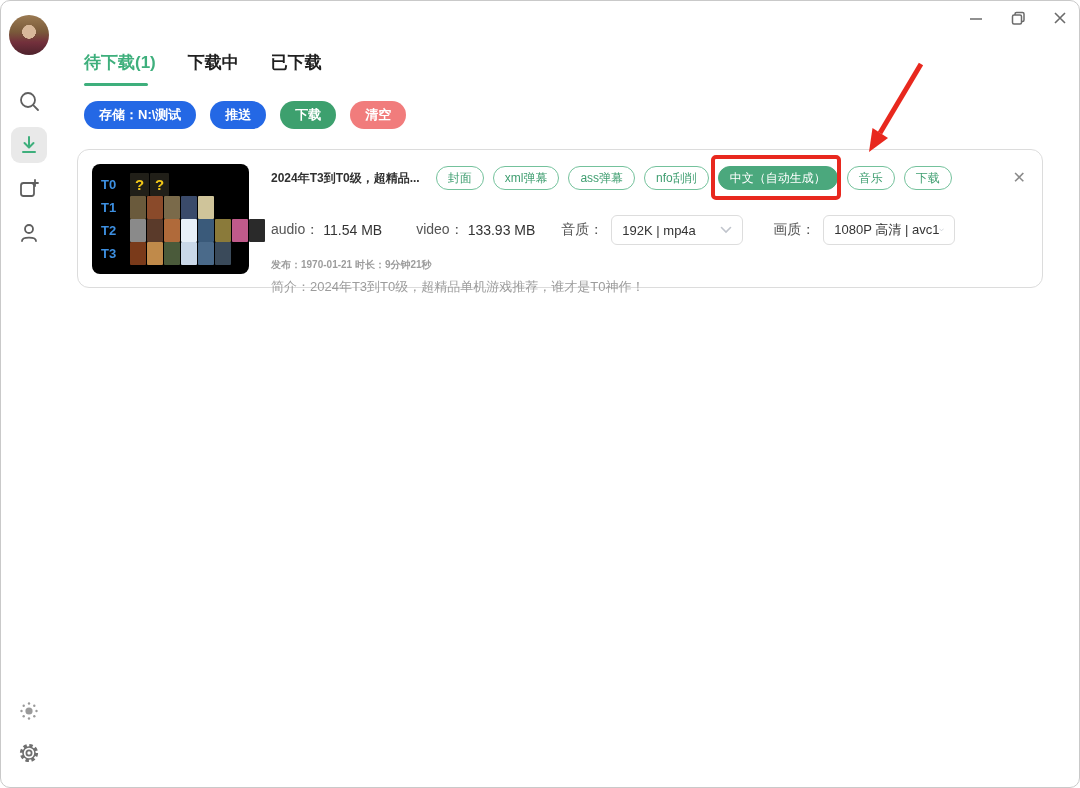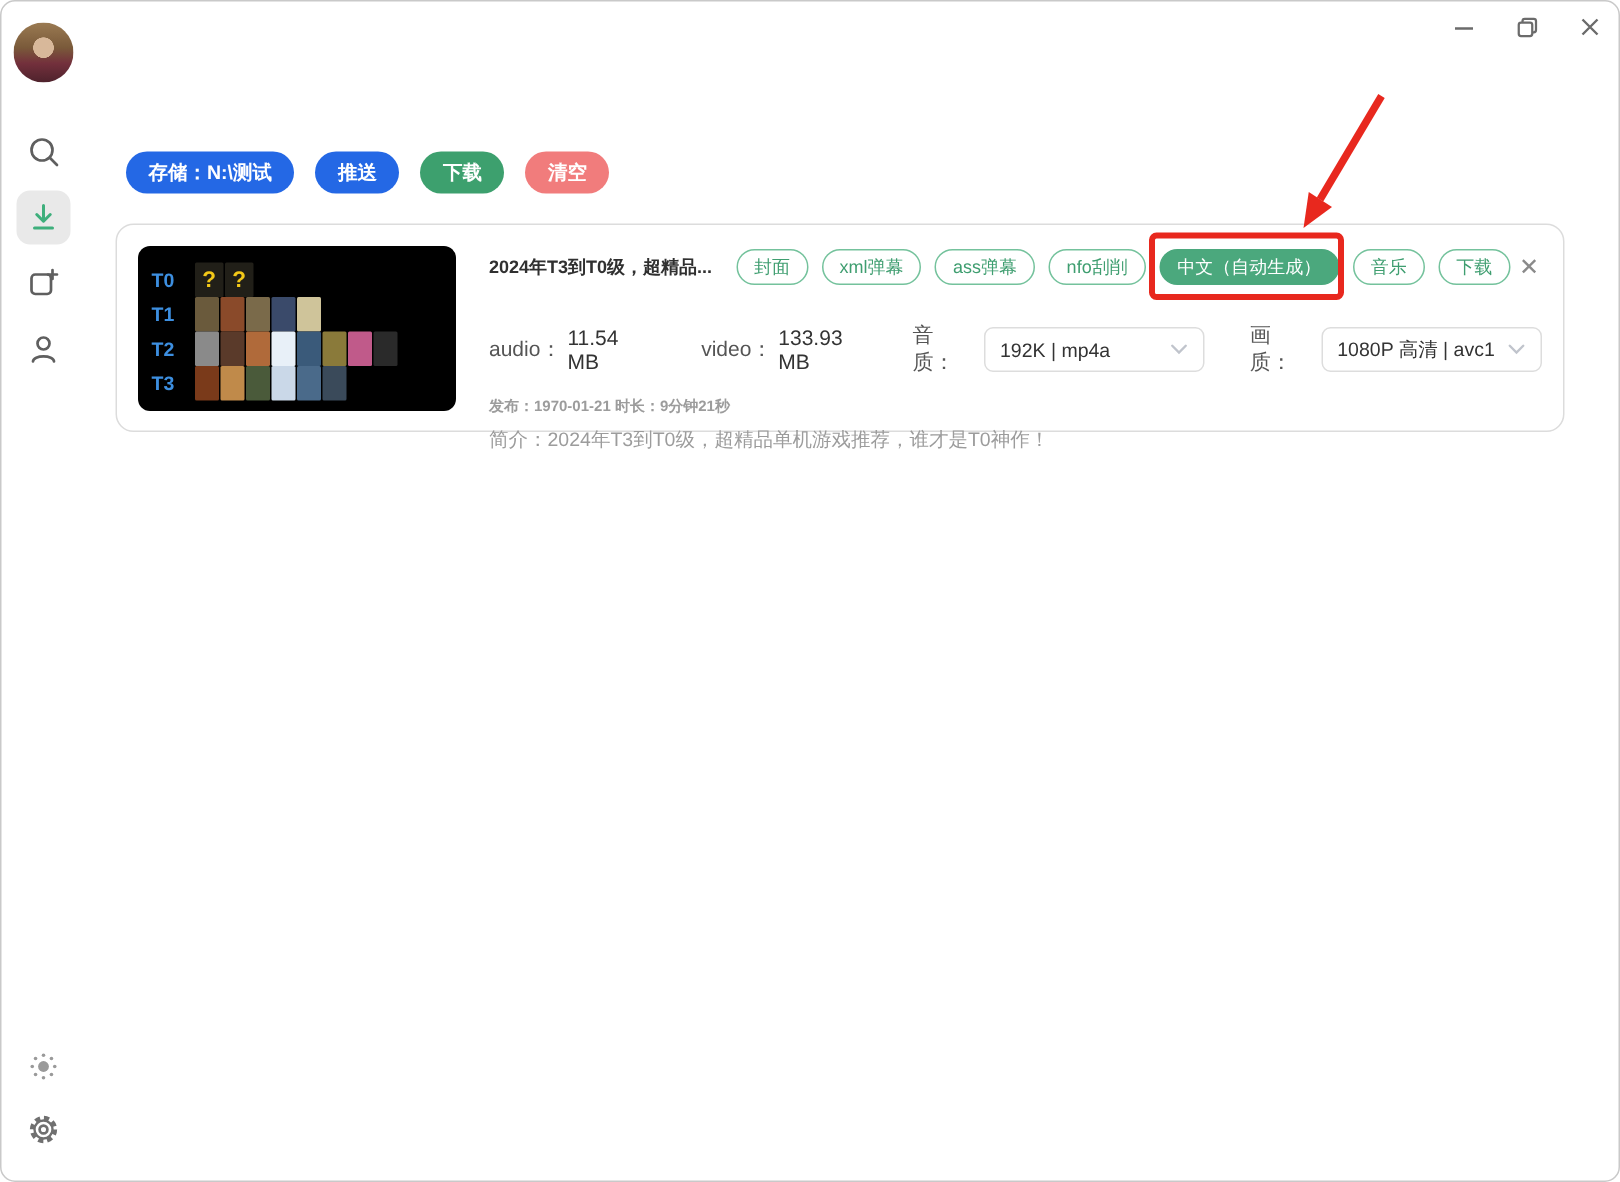--- a/index.html
+++ b/index.html
@@ -34,22 +34,22 @@
   .toolbar { position:absolute; left:83px; top:100px; display:flex; gap:14px; }
   .pill-btn { height:28px; border:none; border-radius:14px; color:#fff; font-size:13px; font-weight:700;
               display:flex; align-items:center; padding:0 15px; cursor:pointer; font-family:inherit; }
   .pill-btn.blue { background:#2468e5; }
   .pill-btn.green { background:#3da06e; }
   .pill-btn.red { background:#f17c7c; }
 
   
   .card { position:absolute; left:76px; top:148px; width:966px; height:139px; border:1px solid #dcdcdc;
           border-radius:12px; background:#fff; display:flex; padding:14px; }
-  .thumb { width:212px; height:110px; background:#000; border-radius:8px; padding:11px 9px; flex-shrink:0;
-           display:flex; flex-direction:column; justify-content:space-between; }
+  .thumb { width:157px; height:110px; background:#000; border-radius:8px; padding:23px 9px; flex-shrink:0;
+           display:flex; flex-direction:column; justify-content:center; }
   .tier-row { display:flex; align-items:center; gap:5px; height:24px; }
   .tier-label { width:24px; color:#3d8fe0; font-weight:700; font-size:13px; flex-shrink:0; }
   .tier-tiles { display:flex; gap:1px; align-items:center; }
   .tile { display:inline-block; width:16px; height:23px; border-radius:1px; }
   .tile-mark { width:19px; color:#f3c818; font-weight:700; font-size:15px; text-align:center; line-height:23px; }
 
   .card-content { flex:1; margin-left:22px; position:relative; }
   .row1 { display:flex; align-items:center; gap:9px; margin-top:2px; }
   .card-title { font-size:12px; font-weight:700; color:#303030; margin-right:7px; white-space:nowrap; }
   .badge { font-size:12px; color:#3f9e70; border:1px solid #74c29c; background:#fff; border-radius:14px;
@@ -58,21 +58,21 @@
   .red-box { position:absolute; top:-12px; bottom:-11px; left:-8px; right:-4px;
              border:4px solid #e8281e; border-radius:5px; pointer-events:none; }
   .card-close { position:absolute; top:4px; right:2px; font-size:16px; color:#8a8a8a; cursor:pointer; }
 
   .row2 { display:flex; align-items:center; margin-top:25px; font-size:14px; color:#444; }
   .media-label { font-weight:400; color:#555; }
   .media-value { margin-left:4px; color:#333; }
   .m-video { margin-left:34px; }
   .sel-label { margin-left:26px; color:#555; }
   .sel-label2 { margin-left:30px; color:#555; }
-  .select { margin-left:8px; width:156px; height:30px; border:1px solid #ddd; border-radius:6px;
+  .select { margin-left:8px; width:132px; height:30px; border:1px solid #ddd; border-radius:6px;
             display:flex; align-items:center; padding:0 10px; font-size:13px; color:#333; cursor:pointer; }
   .select .sel-val { flex:1; white-space:nowrap; }
 
   .row3 { margin-top:13px; font-size:10px; font-weight:600; color:#9c9c9c; }
   .row4 { margin-top:6px; font-size:13px; font-weight:400; color:#9c9c9c; }
 
   
   .arrow-svg { position:absolute; left:0; top:0; width:1080px; height:788px; pointer-events:none; z-index:10; }
 </style>
 </head>
@@ -143,20 +143,28 @@
     </div>
     <div class="side-icon last">
       <svg width="24" height="24" viewBox="0 0 24 24" fill="none">
         <circle cx="12" cy="12" r="7.5" stroke="#707070" stroke-width="3.2" stroke-dasharray="3.4 2.5"></circle>
         <circle cx="12" cy="12" r="6" stroke="#707070" stroke-width="1.6"></circle>
         <circle cx="12" cy="12" r="2.6" stroke="#707070" stroke-width="1.8"></circle>
       </svg>
     </div>
   </div>
 
+  <div class="tabs">
+    <div>
+      <div class="tab active">待下载(1)</div>
+      <div class="tab-underline"></div>
+    </div>
+    <div class="tab">下载中</div>
+    <div class="tab">已下载</div>
+  </div>
 
   <div class="toolbar">
     <button class="pill-btn blue">存储：N:\测试</button>
     <button class="pill-btn blue">推送</button>
     <button class="pill-btn green">下载</button>
     <button class="pill-btn red">清空</button>
   </div>
 
   <div class="card">
     <div class="thumb">

